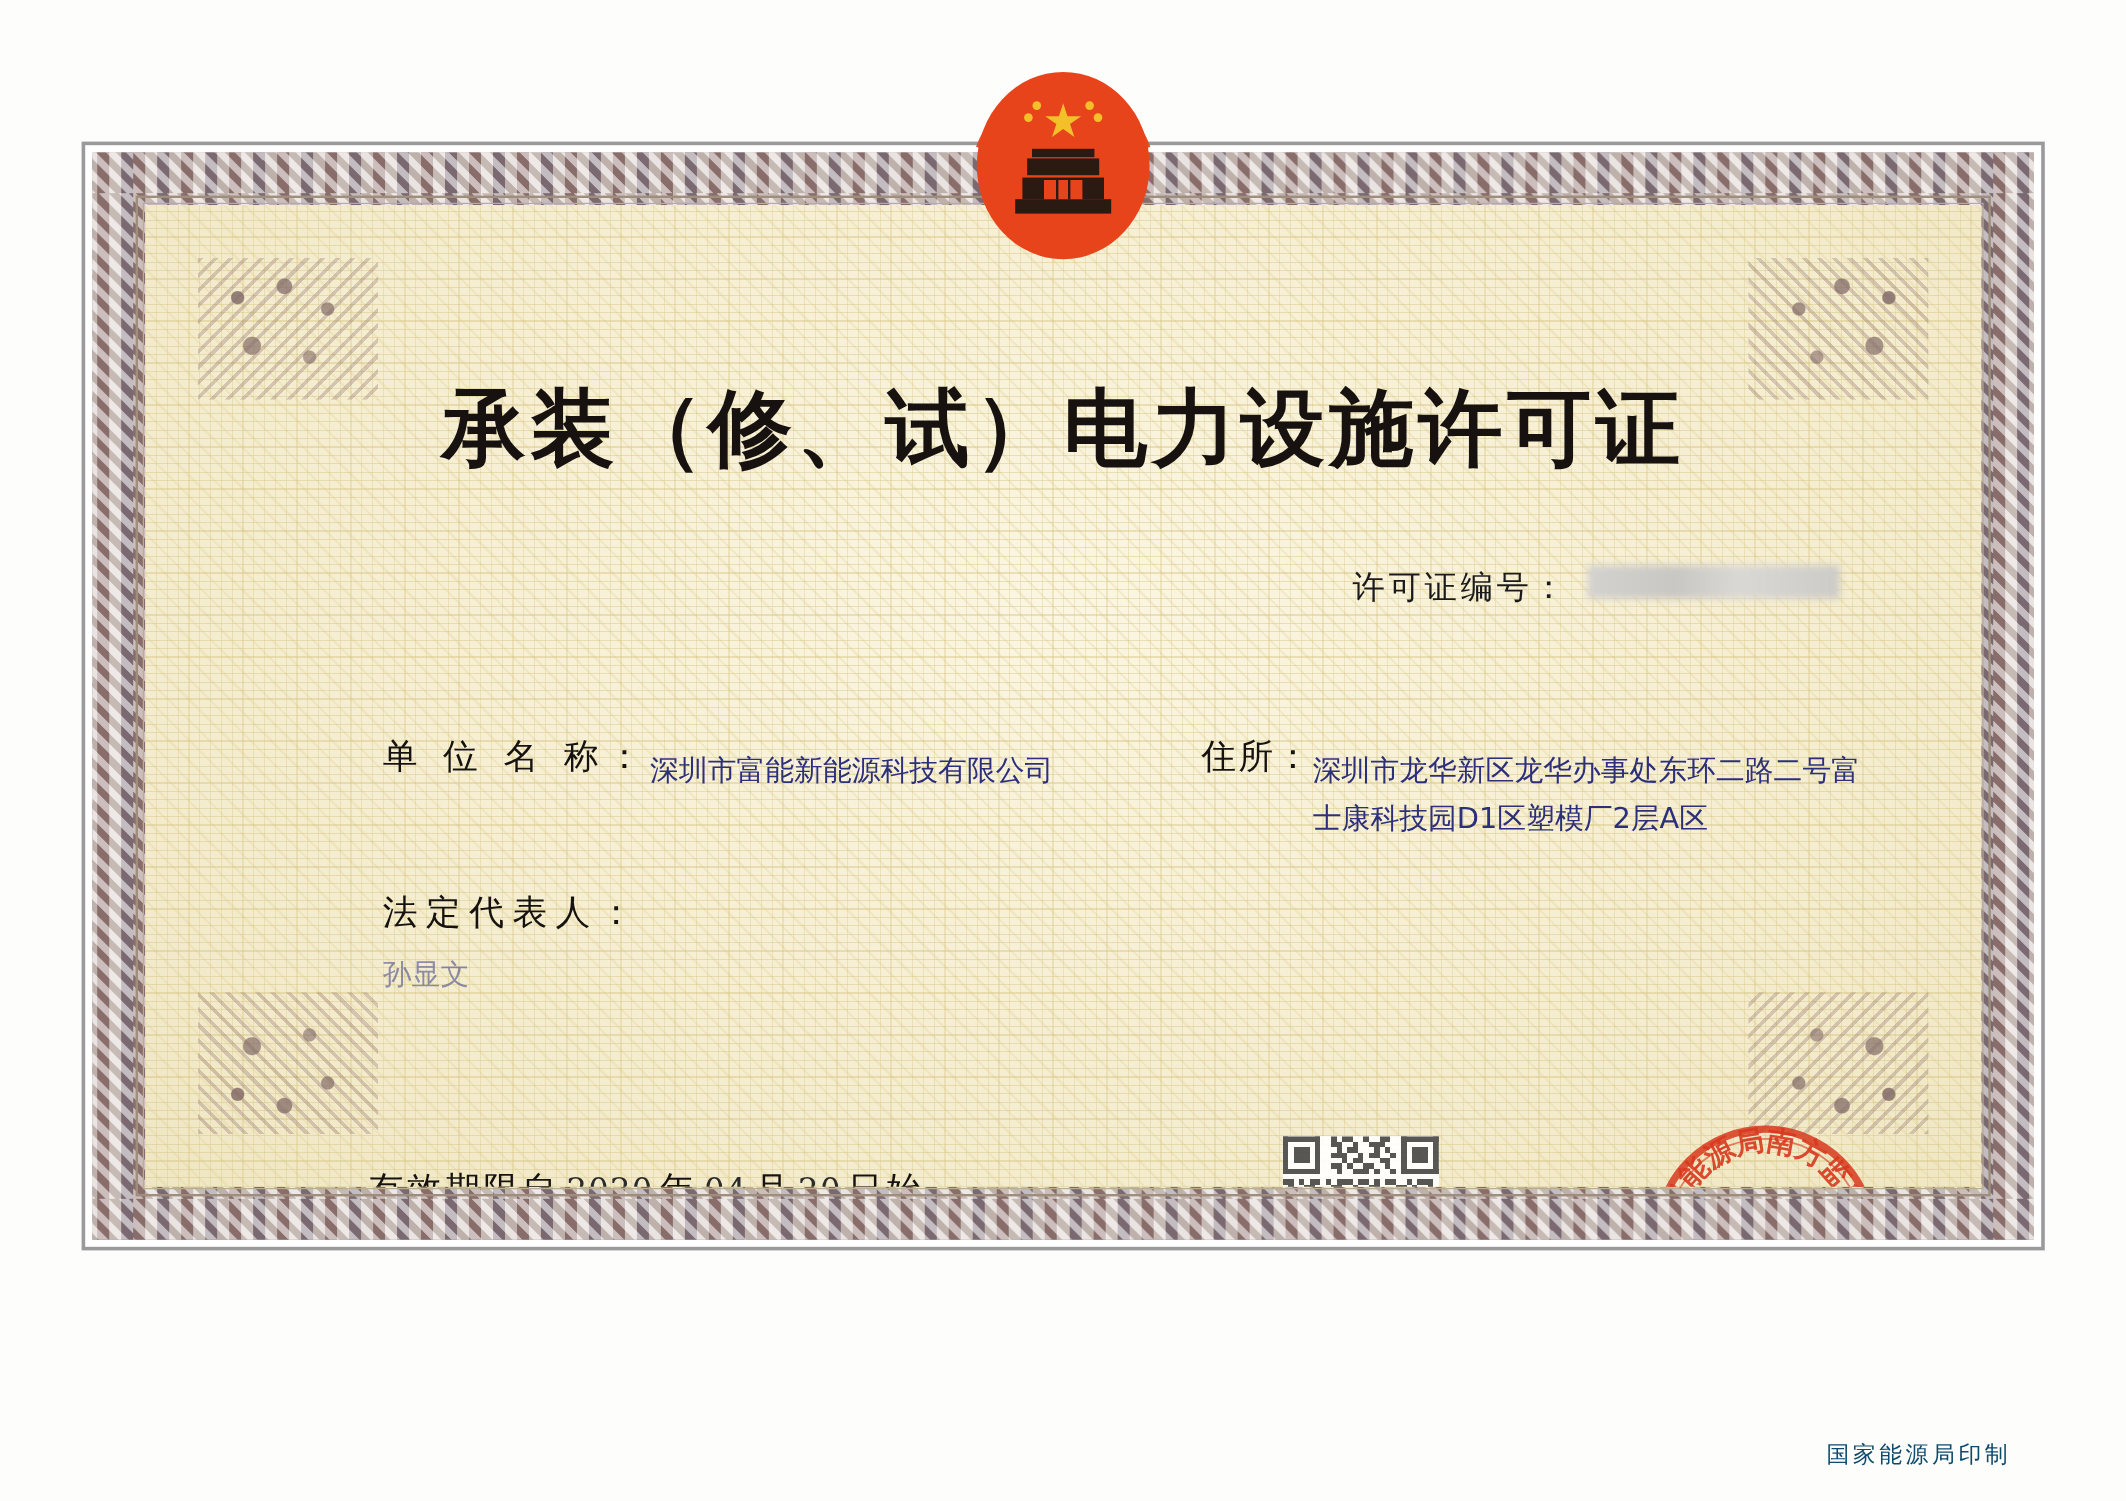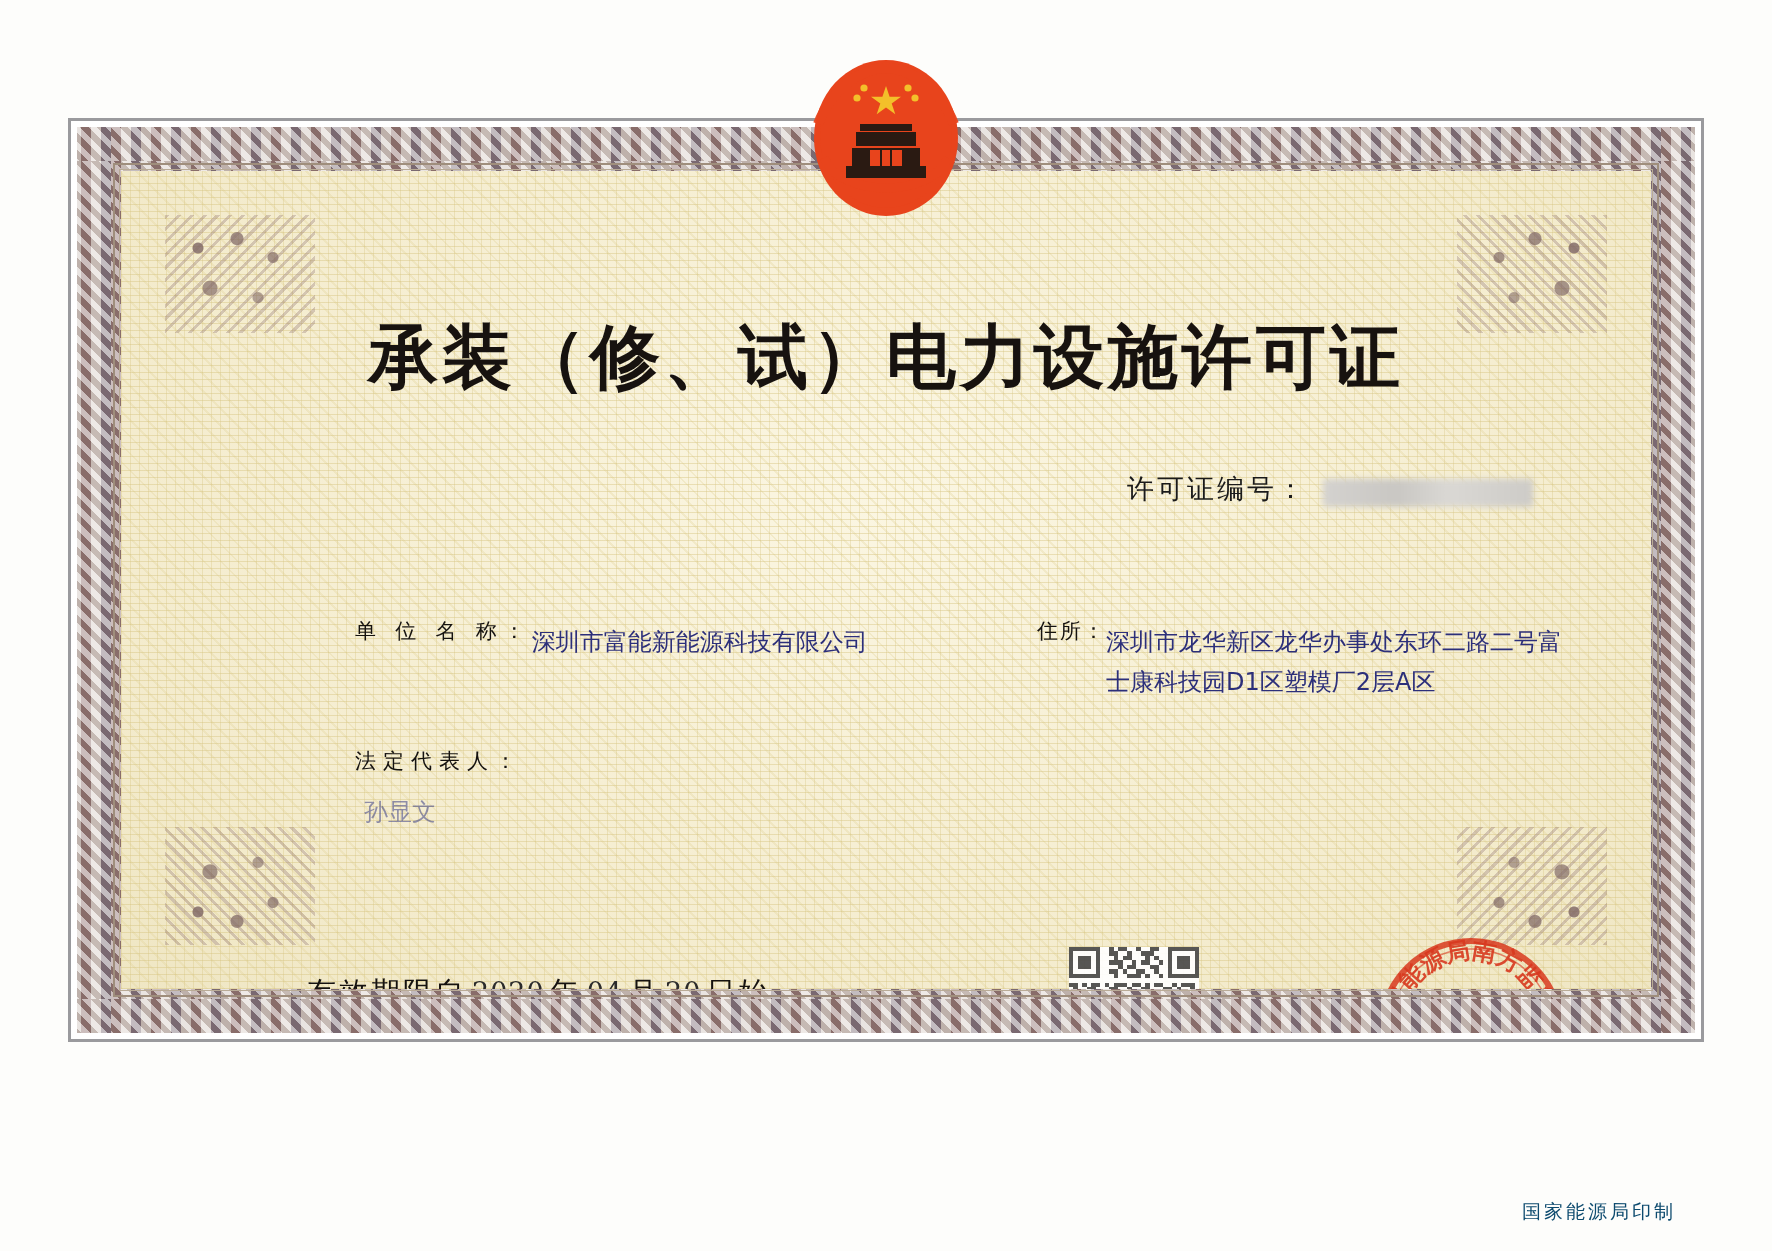--- a/index.html
+++ b/index.html
@@ -148,21 +148,21 @@
     letter-spacing: 4px;
     color: #17120f;
     white-space: nowrap;
   }
 
   .license-no-row {
     position: absolute;
     right: 118px;
     top: 300px;
     display: flex;
-    align-items: flex-end;
+    align-items: flex-start;
     font-size: 27px;
     color: #1a1a1a;
     letter-spacing: 3px;
   }
   .license-no-value {
     margin-left: 16px;
     width: 210px;
     height: 28px;
     background: linear-gradient(90deg, #d4d2cf 0%, #c9c7c3 35%, #dad8d4 60%, #cdcbc7 100%);
     filter: blur(3px);
@@ -170,26 +170,25 @@
     color: transparent;
     overflow: hidden;
   }
 
   .row {
     position: absolute;
     display: flex;
     align-items: flex-start;
   }
   .label {
-    font-size: 21px;
+    font-size: 29px;
     color: #15120f;
     letter-spacing: 7px;
     white-space: nowrap;
     line-height: 40px;
-    margin-left: 36px;
   }
   .label.tight { letter-spacing: 2px; }
   .value {
     font-size: 24px;
     color: #2c2f7a;
     line-height: 40px;
     font-family: "DejaVu Sans", "Liberation Sans", sans-serif;
     margin-top: 11px;
   }
   .value.wrap { max-width: 470px; }
@@ -197,21 +196,20 @@
   .row-unit  { left: 198px; top: 440px; }
   .row-addr  { left: 880px; top: 440px; }
   .row-rep   { left: 198px; top: 570px; flex-direction: column; }
   .row-cat   { left: 880px; top: 570px; }
 
   .legal-rep-value {
     position: relative;
     color: #3b3f86;
     opacity: 0.55;
     filter: blur(0.6px);
-    padding-left: 45px;
   }
 
   
   .validity {
     position: absolute;
     left: 186px;
     top: 790px;
     font-size: 29px;
     color: #15120f;
     line-height: 62px;

